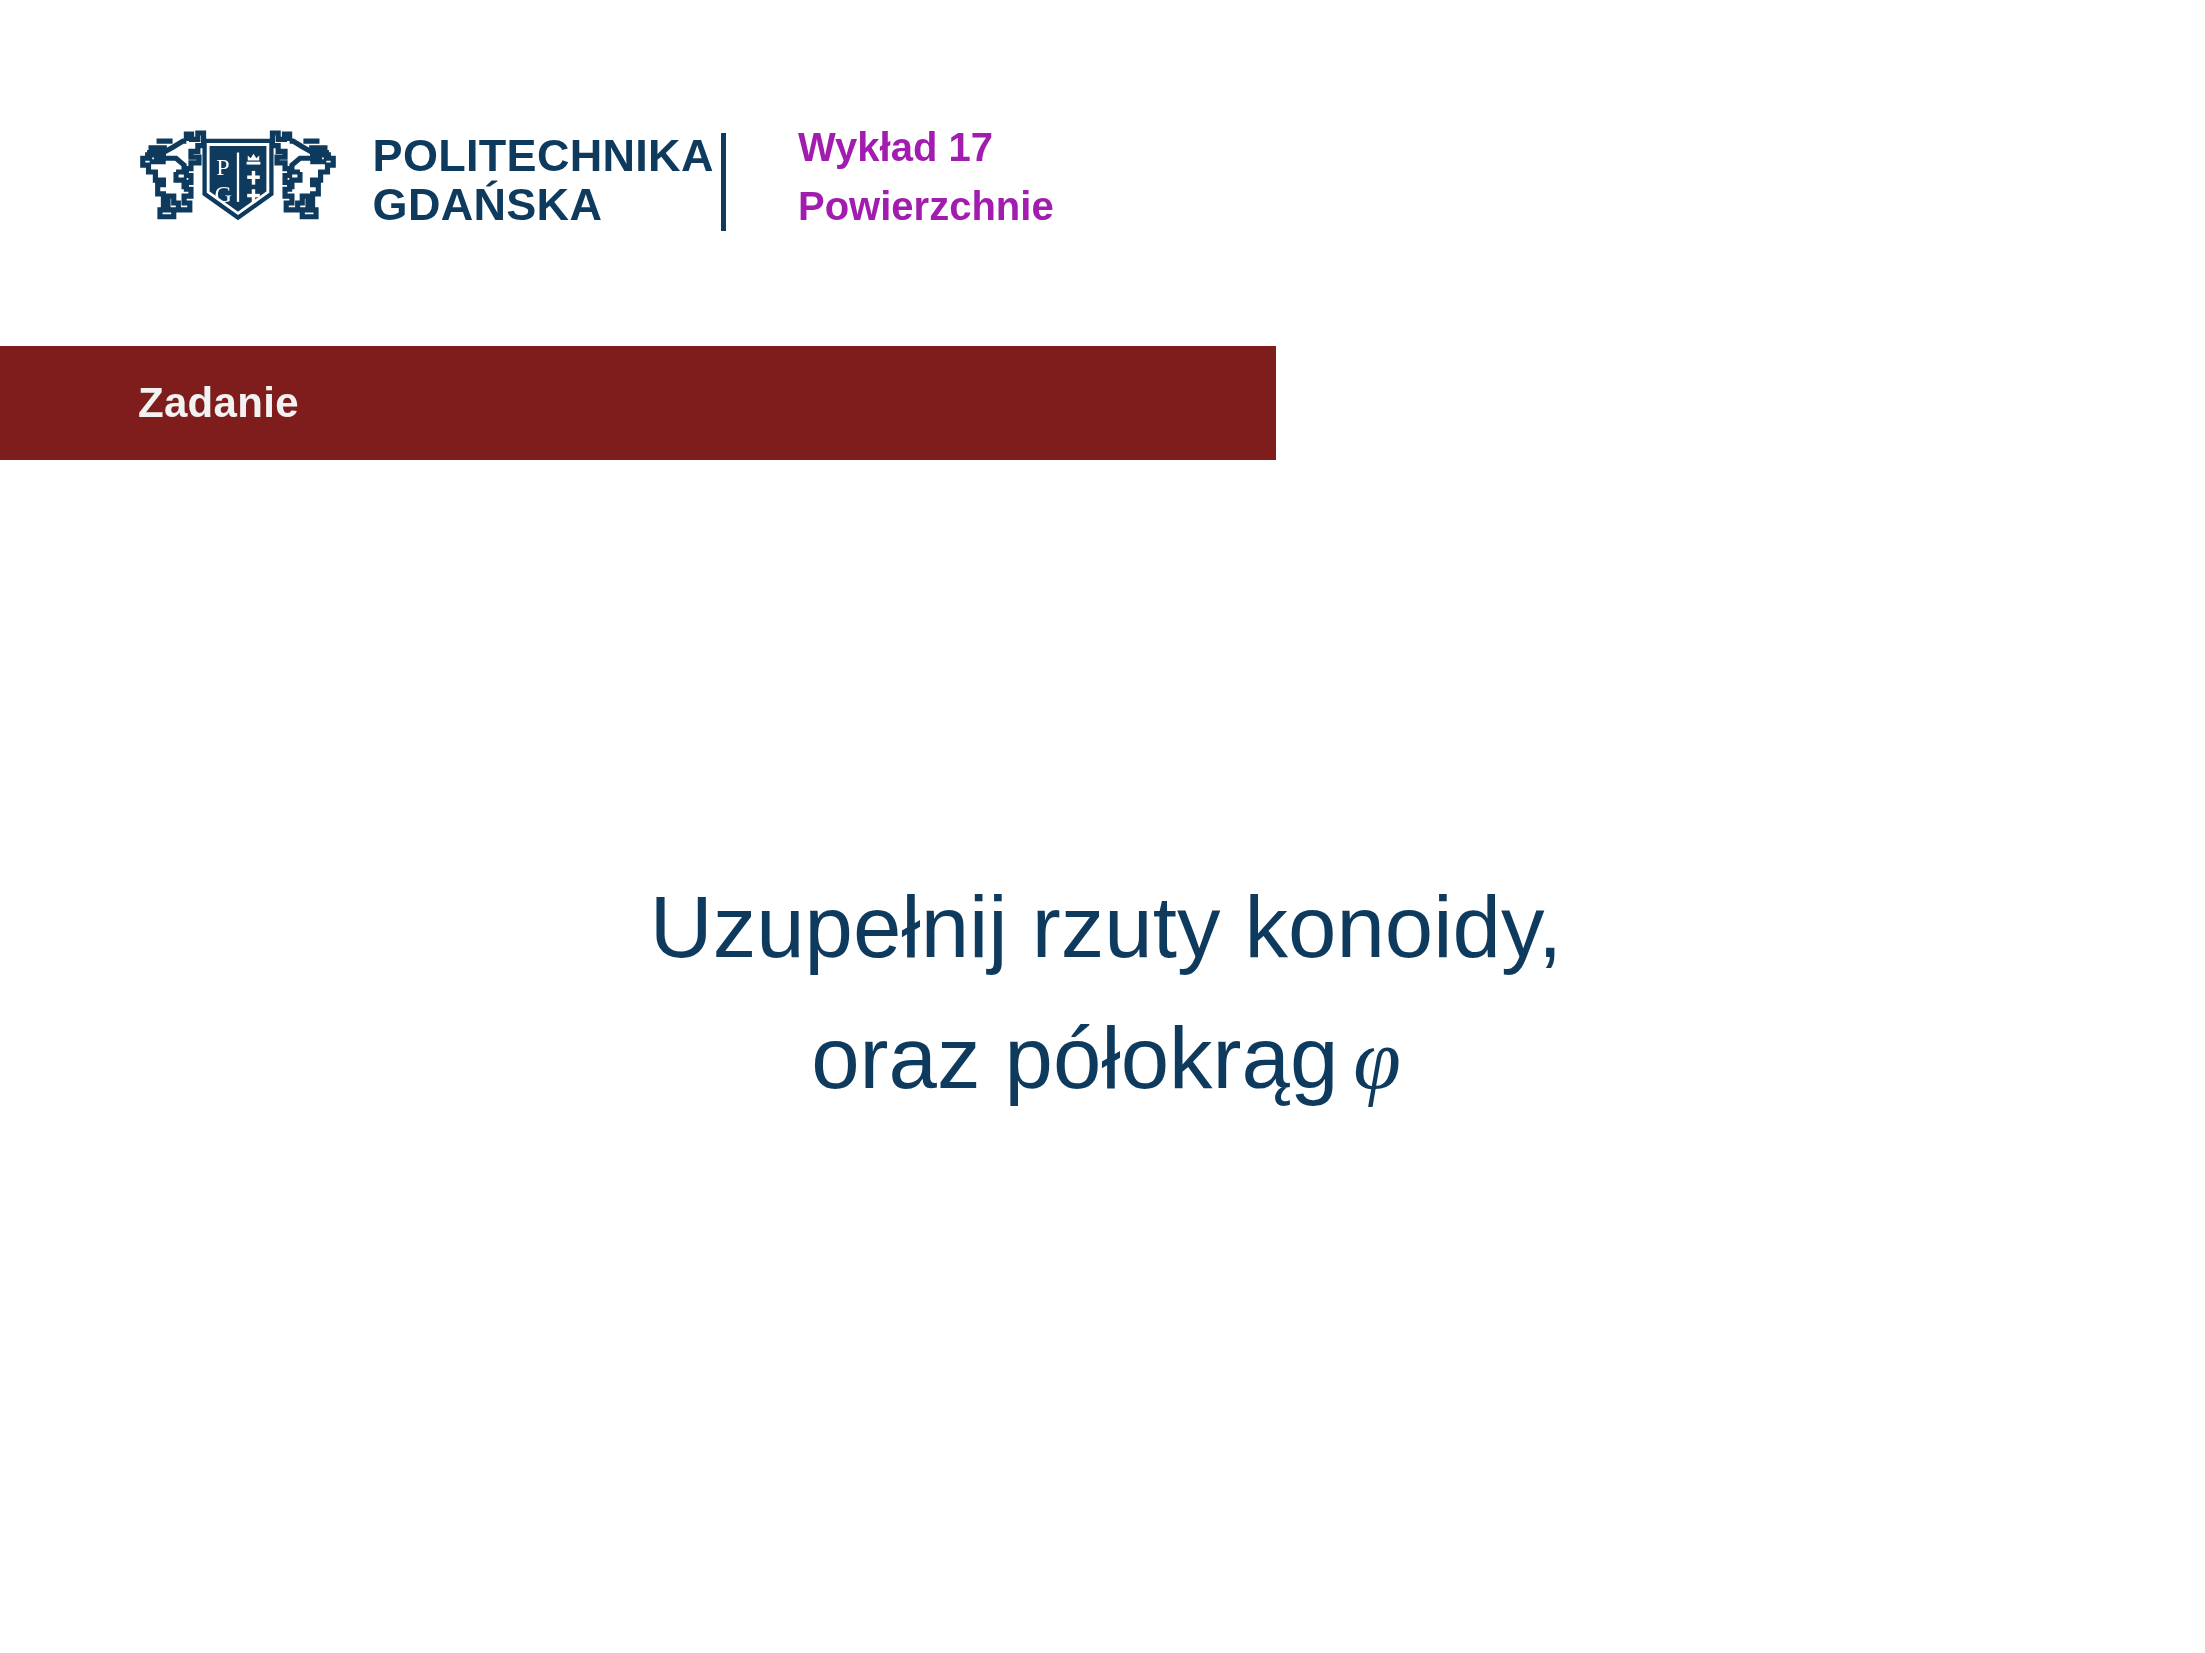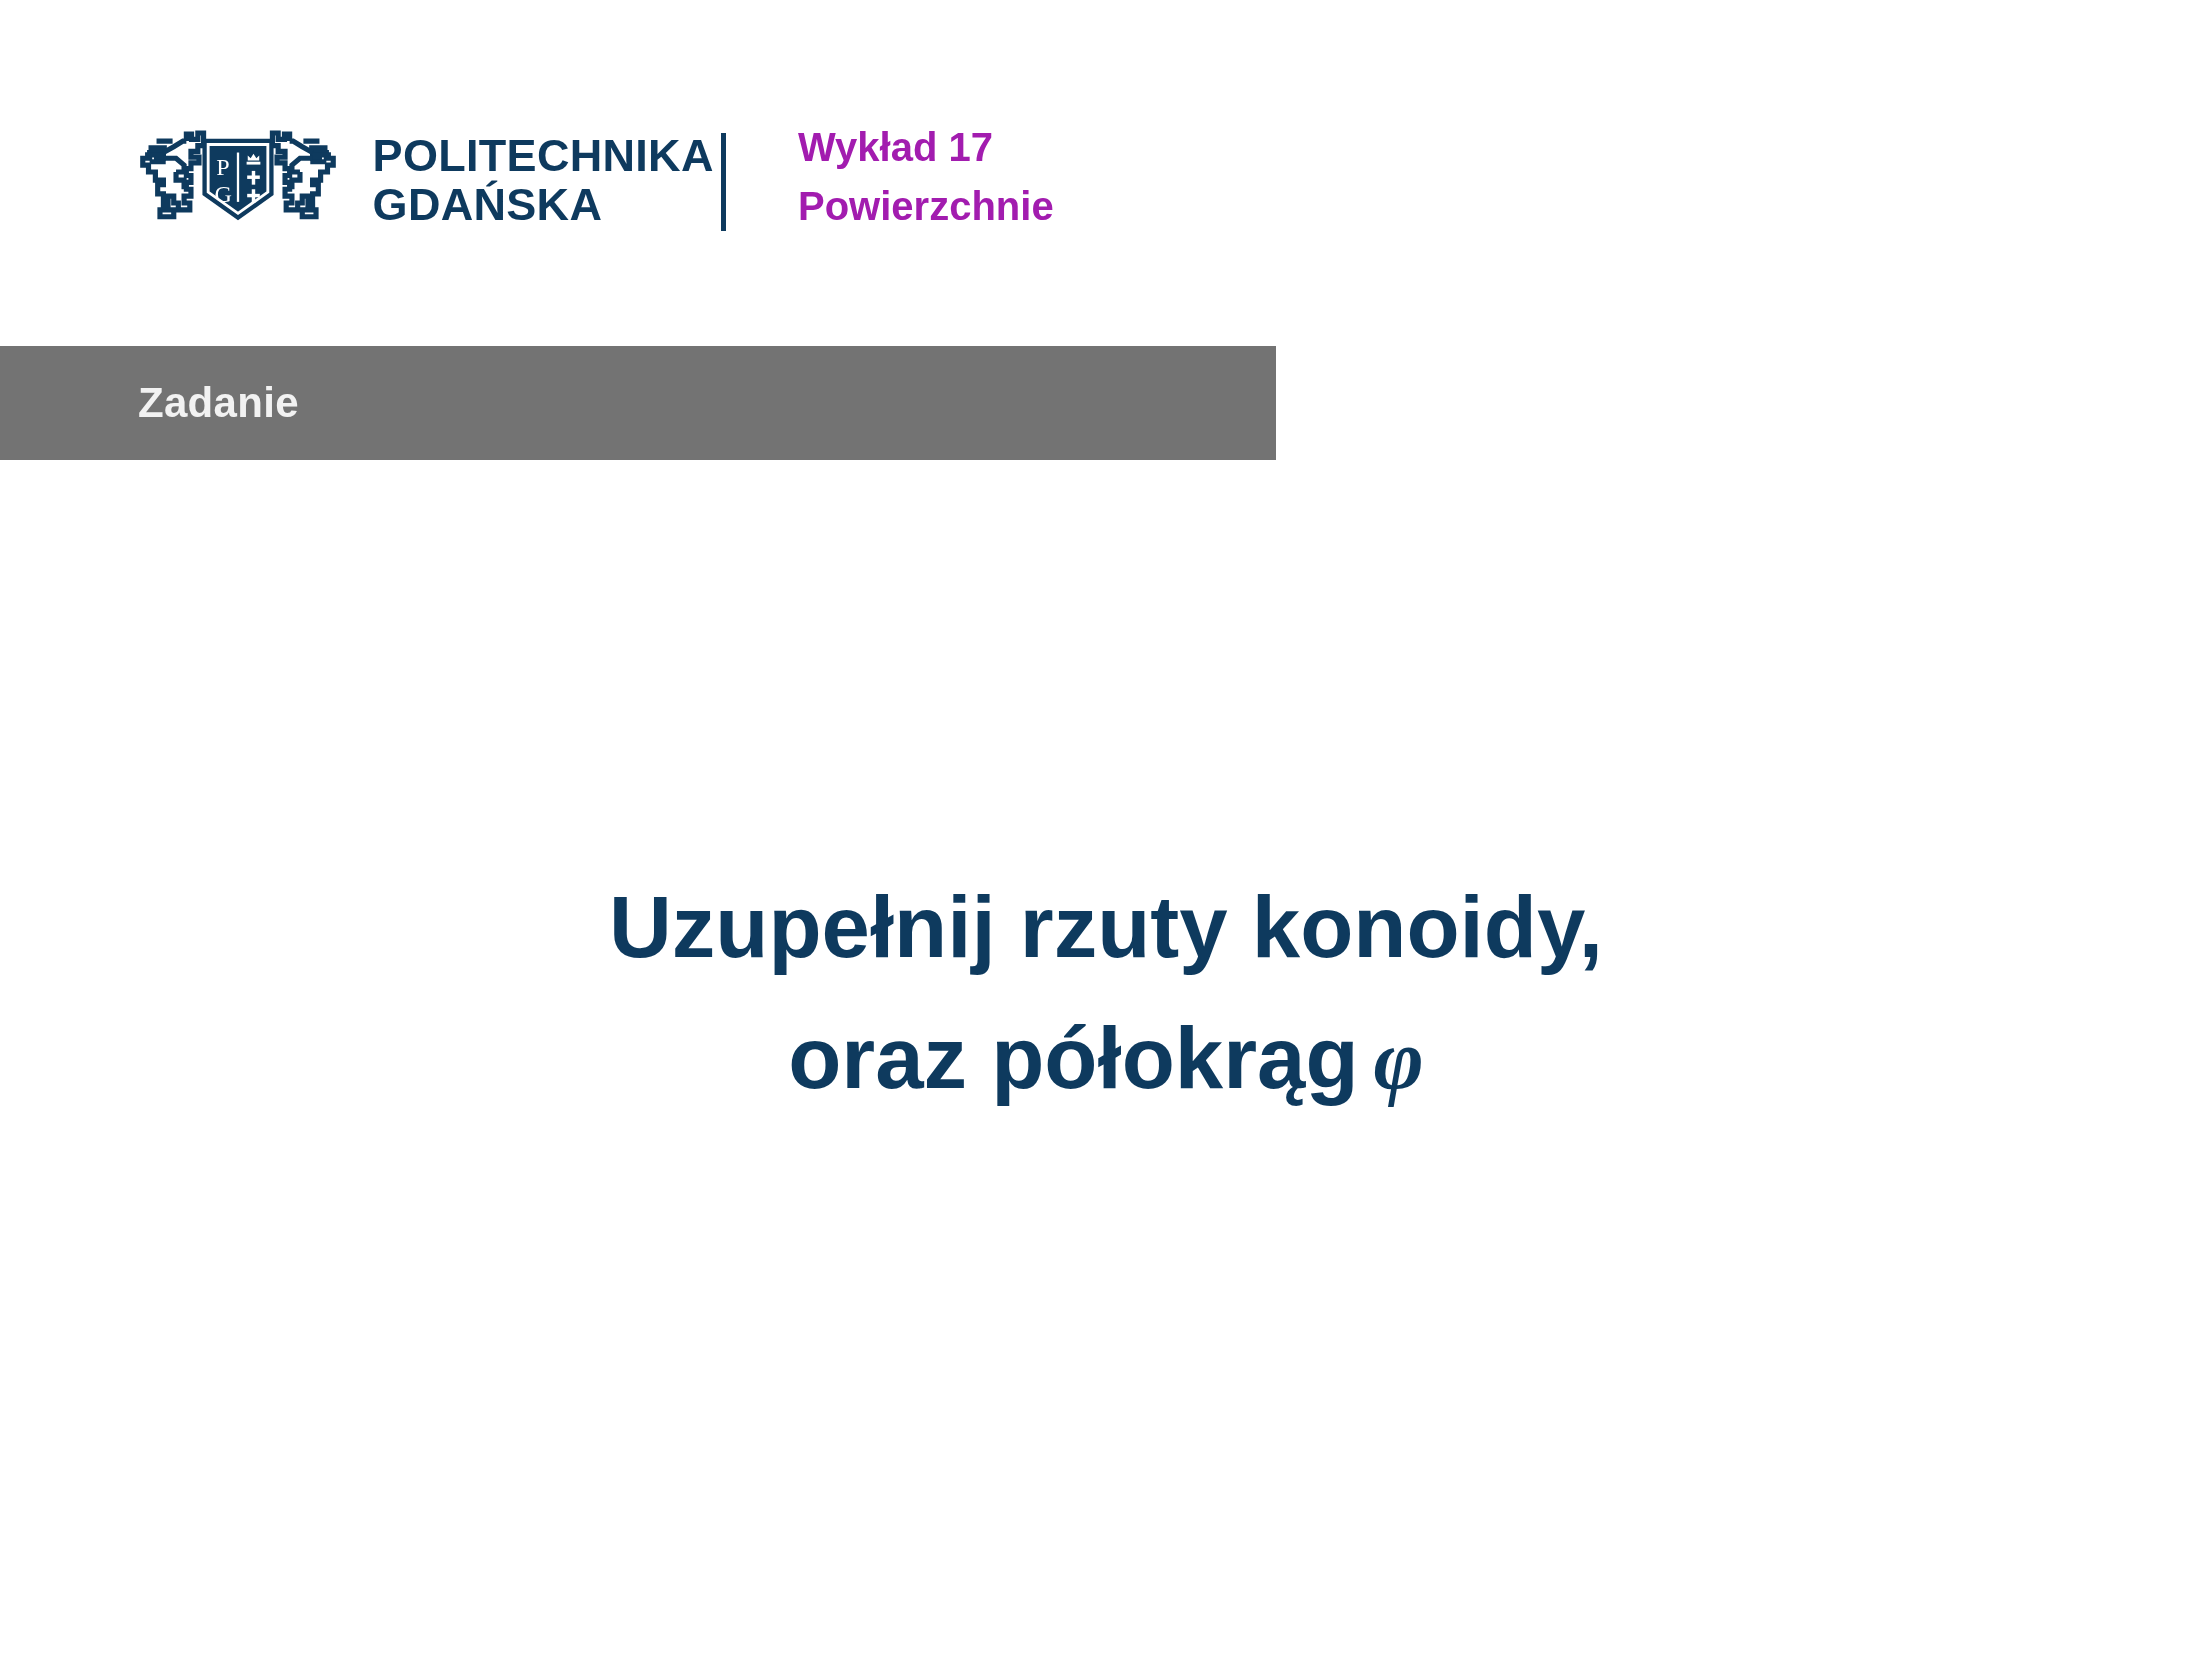--- a/index.html
+++ b/index.html
@@ -92,21 +92,21 @@
   }
   .lecture-line.l2 { margin-top: 16px; }
 
   
   .banner {
     position: absolute;
     left: 0;
     top: 346px;
     width: 1276px;
     height: 114px;
-    background: #737373;
+    background: #7f1d1d;
   }
   .banner-label {
     position: absolute;
     left: 138px;
     top: 50%;
     transform: translateY(-50%);
     font-family: "Liberation Sans", sans-serif;
     font-weight: bold;
     font-size: 42px;
     color: #f2f2f2;
@@ -117,21 +117,21 @@
   
   .body-text {
     position: absolute;
     left: 0;
     top: 861px;
     width: 2205px;
     text-align: center;
   }
   .body-line {
     font-family: "Liberation Sans", sans-serif;
-    font-weight: bold;
+    font-weight: normal;
     font-size: 87px;
     line-height: 131px;
     color: #0e3a5e;
     white-space: nowrap;
     padding-left: 7px;
   }
   .phi {
     font-family: "Liberation Serif", "DejaVu Serif", serif;
     font-style: italic;
     font-size: 86px;

